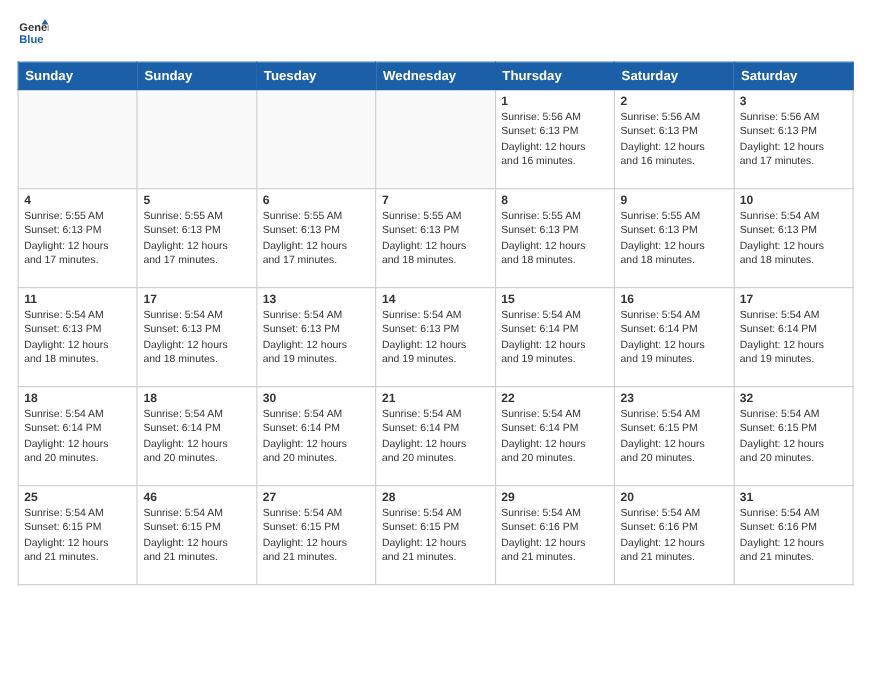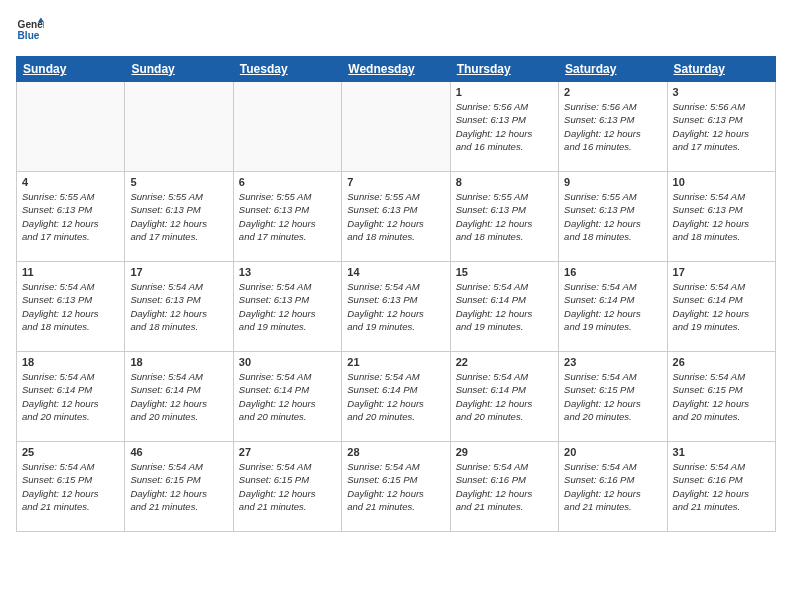--- a/index.html
+++ b/index.html
@@ -43,21 +43,20 @@
       border-collapse: collapse;
       border: 1px solid #ccc;
     }
     .calendar th {
       background: #1a5fa8;
       color: #fff;
       padding: 5px 6px;
       font-size: 12px;
       text-align: left;
       border: 1px solid #1a5fa8;
-      text-decoration: underline;
     }
     .calendar td {
       vertical-align: top;
       padding: 4px 5px;
       font-size: 10px;
       color: #333;
       border: 1px solid #ccc;
       width: calc(100% / 7);
       min-height: 80px;
       height: 90px;
@@ -72,21 +71,20 @@
     .day-num {
       font-size: 11px;
       font-weight: bold;
       margin-bottom: 2px;
       color: #333;
     }
     .day-info {
       font-size: 9.5px;
       line-height: 1.4;
       color: #333;
-      font-style: italic;
     }
   </style>
 </head>
 <body>
 
 <div class="header">
   <div class="logo">
     <svg class="logo-icon" viewBox="0 0 36 36">
       <text y="16" x="2" font-size="13" font-weight="bold" fill="#333">General</text>
       <text y="30" x="2" font-size="13" font-weight="bold" fill="#1a5fa8">Blue</text>
@@ -278,21 +276,21 @@
 and 20 minutes.</div>
         </td>
         <td>
           <div class="day-num">23</div>
           <div class="day-info" style="white-space: pre-line;">Sunrise: 5:54 AM
 Sunset: 6:15 PM
 Daylight: 12 hours
 and 20 minutes.</div>
         </td>
         <td>
-          <div class="day-num">26</div>
+          <div class="day-num">32</div>
           <div class="day-info" style="white-space: pre-line;">Sunrise: 5:54 AM
 Sunset: 6:15 PM
 Daylight: 12 hours
 and 20 minutes.</div>
         </td>
       </tr>
       <tr>
         <td>
           <div class="day-num">25</div>
           <div class="day-info" style="white-space: pre-line;">Sunrise: 5:54 AM

